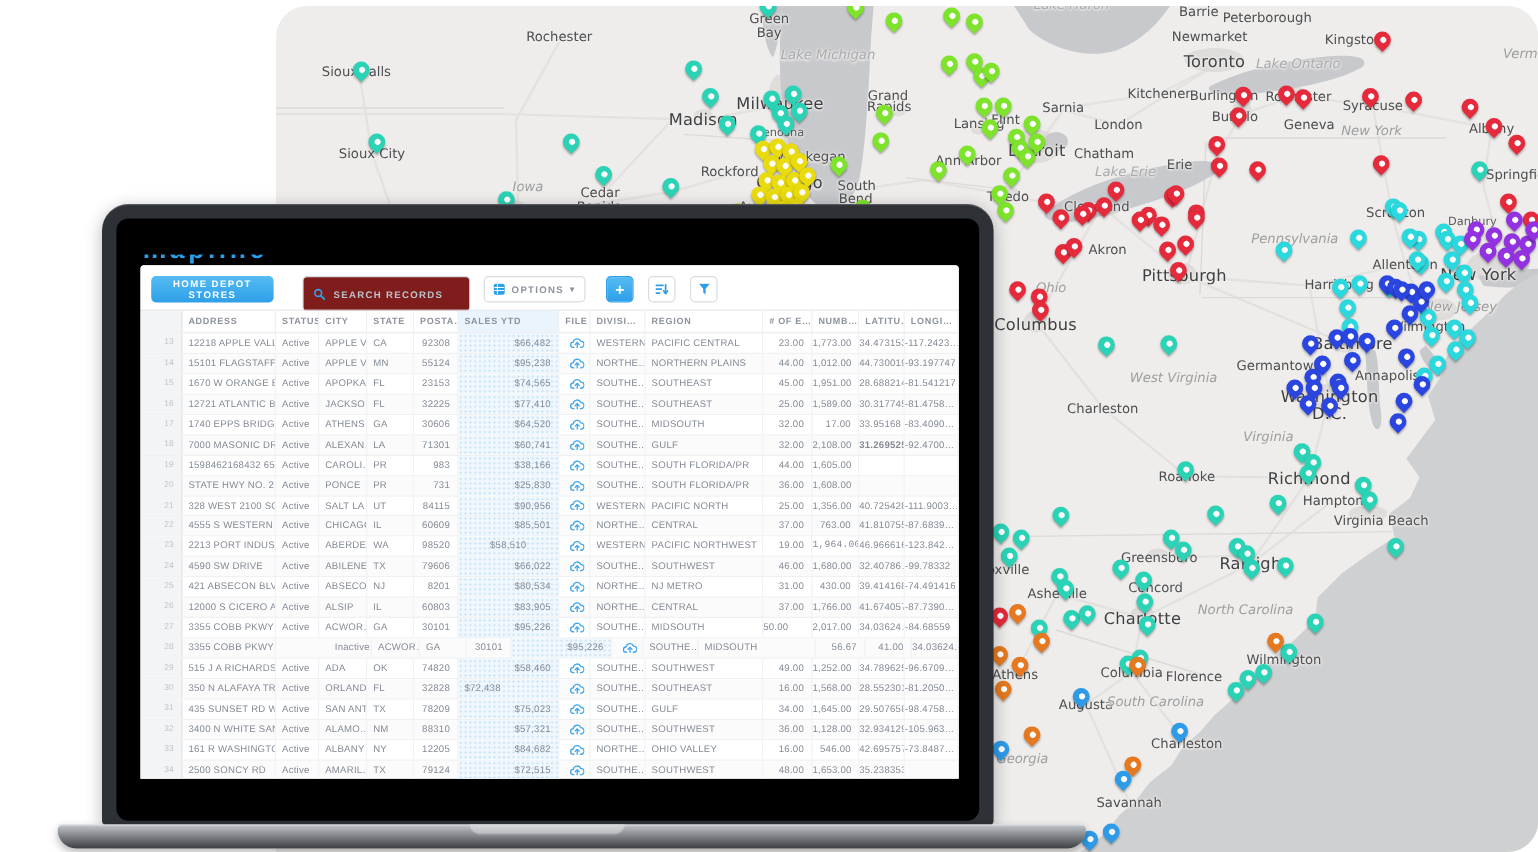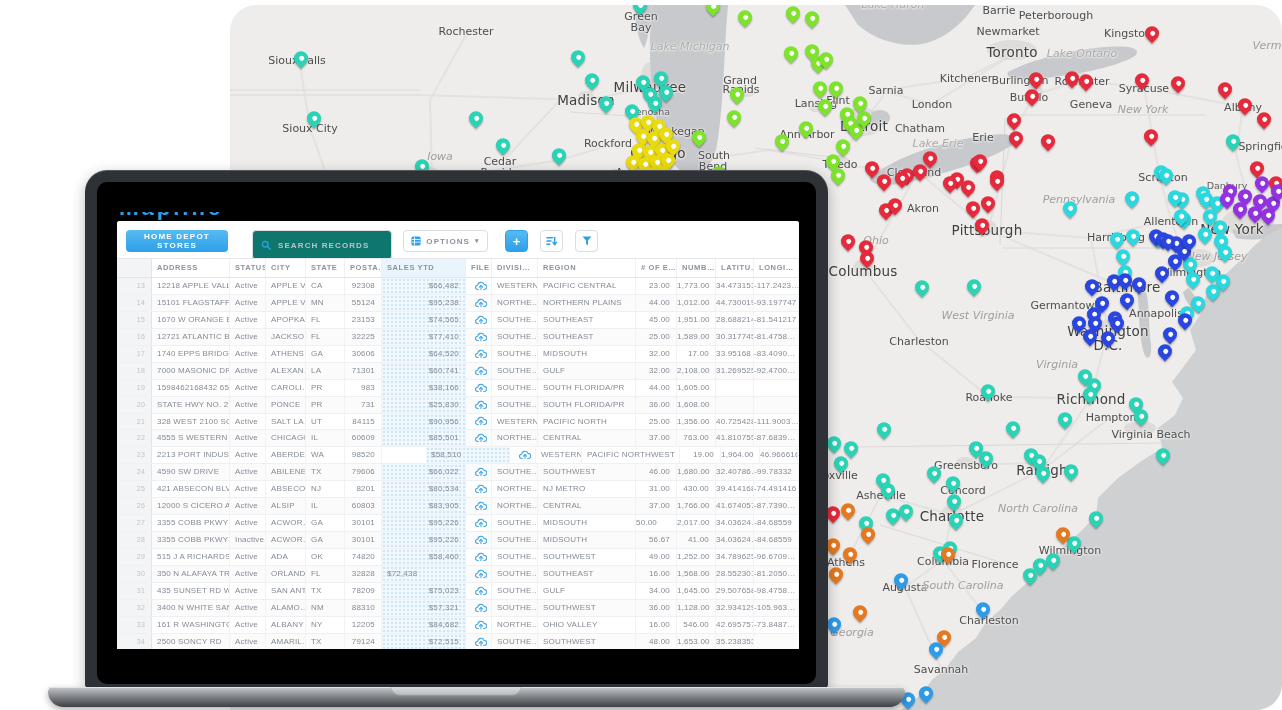--- a/index.html
+++ b/index.html
@@ -30,21 +30,21 @@
   .notch{position:absolute;left:343px;top:0;width:130px;height:9px;border-radius:0 0 10px 10px;
     background:linear-gradient(#dadcde,#b4b7ba);box-shadow:inset 0 -1px 1px rgba(0,0,0,.2);}
 
   
   .logo-clip{position:absolute;left:34px;top:42px;width:280px;height:9px;overflow:hidden;}
   .logo-clip span{display:block;margin-top:-17px;font-size:22px;font-weight:bold;letter-spacing:3px;color:#2b9fe9;}
   .app{position:absolute;left:32px;top:51px;width:682px;height:428px;background:#fff;border-radius:3px 3px 0 0;overflow:hidden;}
   .toolbar{position:absolute;left:0;top:0;right:0;height:37px;background:#fff;}
   .ds-btn{position:absolute;left:9px;top:9px;width:102px;height:22px;border:none;border-radius:4px;cursor:pointer;
     background:linear-gradient(#55bbf2,#2e9fe9);color:#fff;font-family:inherit;font-size:8px;font-weight:bold;letter-spacing:1.2px;}
-  .search{position:absolute;left:135px;top:9px;width:140px;height:22px;border:1px solid #d8dde2;border-radius:4px;background:#0f766e;
+  .search{position:absolute;left:135px;top:9px;width:140px;height:22px;border:1px solid #d8dde2;border-radius:4px;background:#7f1d1d;
     display:flex;align-items:center;gap:7px;padding:14px 8px;box-sizing:border-box;}
   .search .ph{font-size:8px;font-weight:bold;letter-spacing:1.1px;color:#bcc2c9;}
   .opt{position:absolute;left:286px;top:9px;width:85px;height:22px;border:1px solid #d8dde2;border-radius:4px;background:#fff;cursor:pointer;
     display:flex;align-items:center;justify-content:center;gap:5px;font-family:inherit;font-size:8px;font-weight:bold;letter-spacing:1.1px;color:#8d939d;}
   .caret{font-size:7px;color:#8d939d;}
   .sq{position:absolute;top:9px;width:23px;height:22px;border:1px solid #d8dde2;border-radius:4px;background:#fff;cursor:pointer;
     display:flex;align-items:center;justify-content:center;padding:0;}
   .sq.blue{background:linear-gradient(#55bbf2,#2e9fe9);border-color:#2e9fe9;color:#fff;font-size:13px;font-weight:bold;line-height:1;}
   .sq.add{left:388px;} .sq.sort{left:423px;} .sq.filter{left:458px;}
 
@@ -646,21 +646,21 @@
               <svg width="12" height="10" viewBox="0 0 22 17" fill="none" stroke="#3fa6ec" stroke-width="2" stroke-linecap="round" stroke-linejoin="round">
                 <path d="M6,15 H5 a4,4 0 0 1 0,-8 a6,6 0 0 1 11.5,-1.5 A4.5,4.5 0 0 1 17,15 h-1"></path>
                 <path d="M11,15 V8"></path>
                 <path d="M8,10.5 L11,7.5 L14,10.5"></path>
               </svg>
             </span>
             <span class="td division" style="width: 46px; flex: 0 0 46px; text-align: left;">SOUTHE…</span>
             <span class="td region" style="width: 98px; flex: 0 0 98px; text-align: left;">GULF</span>
             <span class="td employees" style="width: 41px; flex: 0 0 41px; text-align: right;">32.00</span>
             <span class="td number" style="width: 39px; flex: 0 0 39px; text-align: right;">2,108.00</span>
-            <span class="td lat" style="width: 38px; flex: 0 0 38px; text-align: center;">31.269525</span>
+            <span class="td lat" style="width: 38px; flex: 0 0 38px; text-align: center; font-weight: bold;">31.269525</span>
             <span class="td lng" style="width: 45px; flex: 0 0 45px; text-align: right;">-92.4700…</span>
           </div>
           <div class="tr">
             <span class="td n" style="width: 35px; flex: 0 0 35px; text-align: right;">19</span>
             <span class="td address" style="width: 78px; flex: 0 0 78px; text-align: left;">1598462168432 65TH …</span>
             <span class="td status" style="width: 36px; flex: 0 0 36px; text-align: left;">Active</span>
             <span class="td city" style="width: 40px; flex: 0 0 40px; text-align: left;">CAROLI…</span>
             <span class="td state" style="width: 39px; flex: 0 0 39px; text-align: left;">PR</span>
             <span class="td postal" style="width: 37px; flex: 0 0 37px; text-align: right;">983</span>
             <span class="td sales" style="width: 84px; flex: 0 0 84px; text-align: right;">$38,166</span>
@@ -744,32 +744,32 @@
             <span class="td lat" style="width: 38px; flex: 0 0 38px; text-align: right;">41.810755</span>
             <span class="td lng" style="width: 45px; flex: 0 0 45px; text-align: right;">-87.6839…</span>
           </div>
           <div class="tr">
             <span class="td n" style="width: 35px; flex: 0 0 35px; text-align: right;">23</span>
             <span class="td address" style="width: 78px; flex: 0 0 78px; text-align: left;">2213 PORT INDUSTRI…</span>
             <span class="td status" style="width: 36px; flex: 0 0 36px; text-align: left;">Active</span>
             <span class="td city" style="width: 40px; flex: 0 0 40px; text-align: left;">ABERDE…</span>
             <span class="td state" style="width: 39px; flex: 0 0 39px; text-align: left;">WA</span>
             <span class="td postal" style="width: 37px; flex: 0 0 37px; text-align: right;">98520</span>
-            <span class="td sales" style="width: 84px; flex: 0 0 84px; text-align: left; margin-left: 44px;">$58,510</span>
+            <span class="td sales" style="width: 84px; flex: 0 0 84px; text-align: center;">$58,510</span>
             <span class="td file" style="width: 26px; flex: 0 0 26px; text-align: left;">
               <svg width="12" height="10" viewBox="0 0 22 17" fill="none" stroke="#3fa6ec" stroke-width="2" stroke-linecap="round" stroke-linejoin="round">
                 <path d="M6,15 H5 a4,4 0 0 1 0,-8 a6,6 0 0 1 11.5,-1.5 A4.5,4.5 0 0 1 17,15 h-1"></path>
                 <path d="M11,15 V8"></path>
                 <path d="M8,10.5 L11,7.5 L14,10.5"></path>
               </svg>
             </span>
             <span class="td division" style="width: 46px; flex: 0 0 46px; text-align: left;">WESTERN</span>
             <span class="td region" style="width: 98px; flex: 0 0 98px; text-align: left;">PACIFIC NORTHWEST</span>
             <span class="td employees" style="width: 41px; flex: 0 0 41px; text-align: right;">19.00</span>
-            <span class="td number" style="width: 39px; flex: 0 0 39px; text-align: right;">1,964.00</span>
+            <span class="td number" style="width: 39px; flex: 0 0 39px; text-align: right; font-family: Liberation Mono, monospace;">1,964.00</span>
             <span class="td lat" style="width: 38px; flex: 0 0 38px; text-align: right;">46.966616</span>
             <span class="td lng" style="width: 45px; flex: 0 0 45px; text-align: right;">-123.842…</span>
           </div>
           <div class="tr">
             <span class="td n" style="width: 35px; flex: 0 0 35px; text-align: right;">24</span>
             <span class="td address" style="width: 78px; flex: 0 0 78px; text-align: left;">4590 SW DRIVE</span>
             <span class="td status" style="width: 36px; flex: 0 0 36px; text-align: left;">Active</span>
             <span class="td city" style="width: 40px; flex: 0 0 40px; text-align: left;">ABILENE</span>
             <span class="td state" style="width: 39px; flex: 0 0 39px; text-align: left;">TX</span>
             <span class="td postal" style="width: 37px; flex: 0 0 37px; text-align: right;">79606</span>
@@ -850,21 +850,21 @@
             <span class="td division" style="width: 46px; flex: 0 0 46px; text-align: left;">SOUTHE…</span>
             <span class="td region" style="width: 98px; flex: 0 0 98px; text-align: left;">MIDSOUTH</span>
             <span class="td employees" style="width: 41px; flex: 0 0 41px; ">50.00</span>
             <span class="td number" style="width: 39px; flex: 0 0 39px; text-align: right;">2,017.00</span>
             <span class="td lat" style="width: 38px; flex: 0 0 38px; text-align: right;">34.03624…</span>
             <span class="td lng" style="width: 45px; flex: 0 0 45px; text-align: right;">-84.68559</span>
           </div>
           <div class="tr">
             <span class="td n" style="width: 35px; flex: 0 0 35px; text-align: right;">28</span>
             <span class="td address" style="width: 78px; flex: 0 0 78px; text-align: left;">3355 COBB PKWY</span>
-            <span class="td status" style="width: 36px; flex: 0 0 36px; text-align: left;">Inactive</span>
+            <span class="td status" style="width: 36px; flex: 0 0 36px; text-align: left; margin-left: 44px;">Inactive</span>
             <span class="td city" style="width: 40px; flex: 0 0 40px; text-align: left;">ACWOR…</span>
             <span class="td state" style="width: 39px; flex: 0 0 39px; text-align: left;">GA</span>
             <span class="td postal" style="width: 37px; flex: 0 0 37px; text-align: right;">30101</span>
             <span class="td sales" style="width: 84px; flex: 0 0 84px; text-align: right;">$95,226</span>
             <span class="td file" style="width: 26px; flex: 0 0 26px; text-align: left;">
               <svg width="12" height="10" viewBox="0 0 22 17" fill="none" stroke="#3fa6ec" stroke-width="2" stroke-linecap="round" stroke-linejoin="round">
                 <path d="M6,15 H5 a4,4 0 0 1 0,-8 a6,6 0 0 1 11.5,-1.5 A4.5,4.5 0 0 1 17,15 h-1"></path>
                 <path d="M11,15 V8"></path>
                 <path d="M8,10.5 L11,7.5 L14,10.5"></path>
               </svg>

